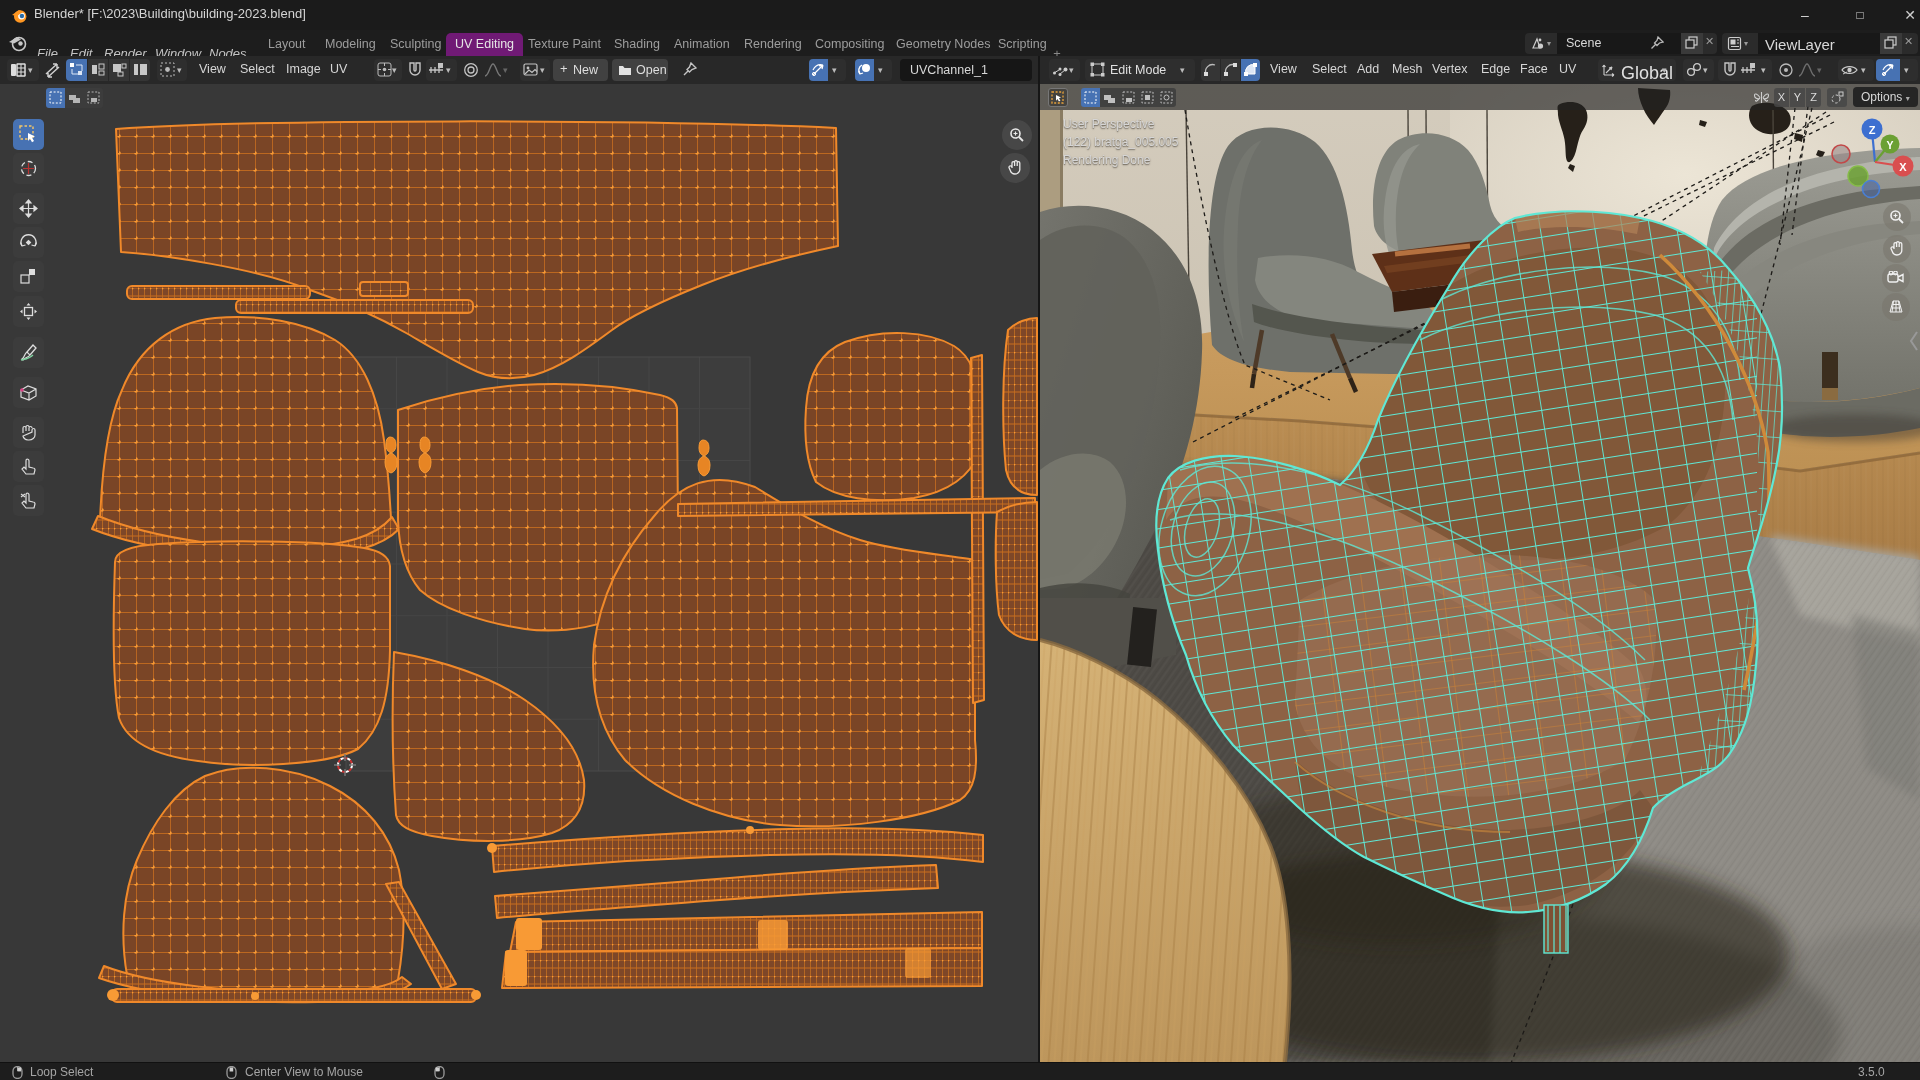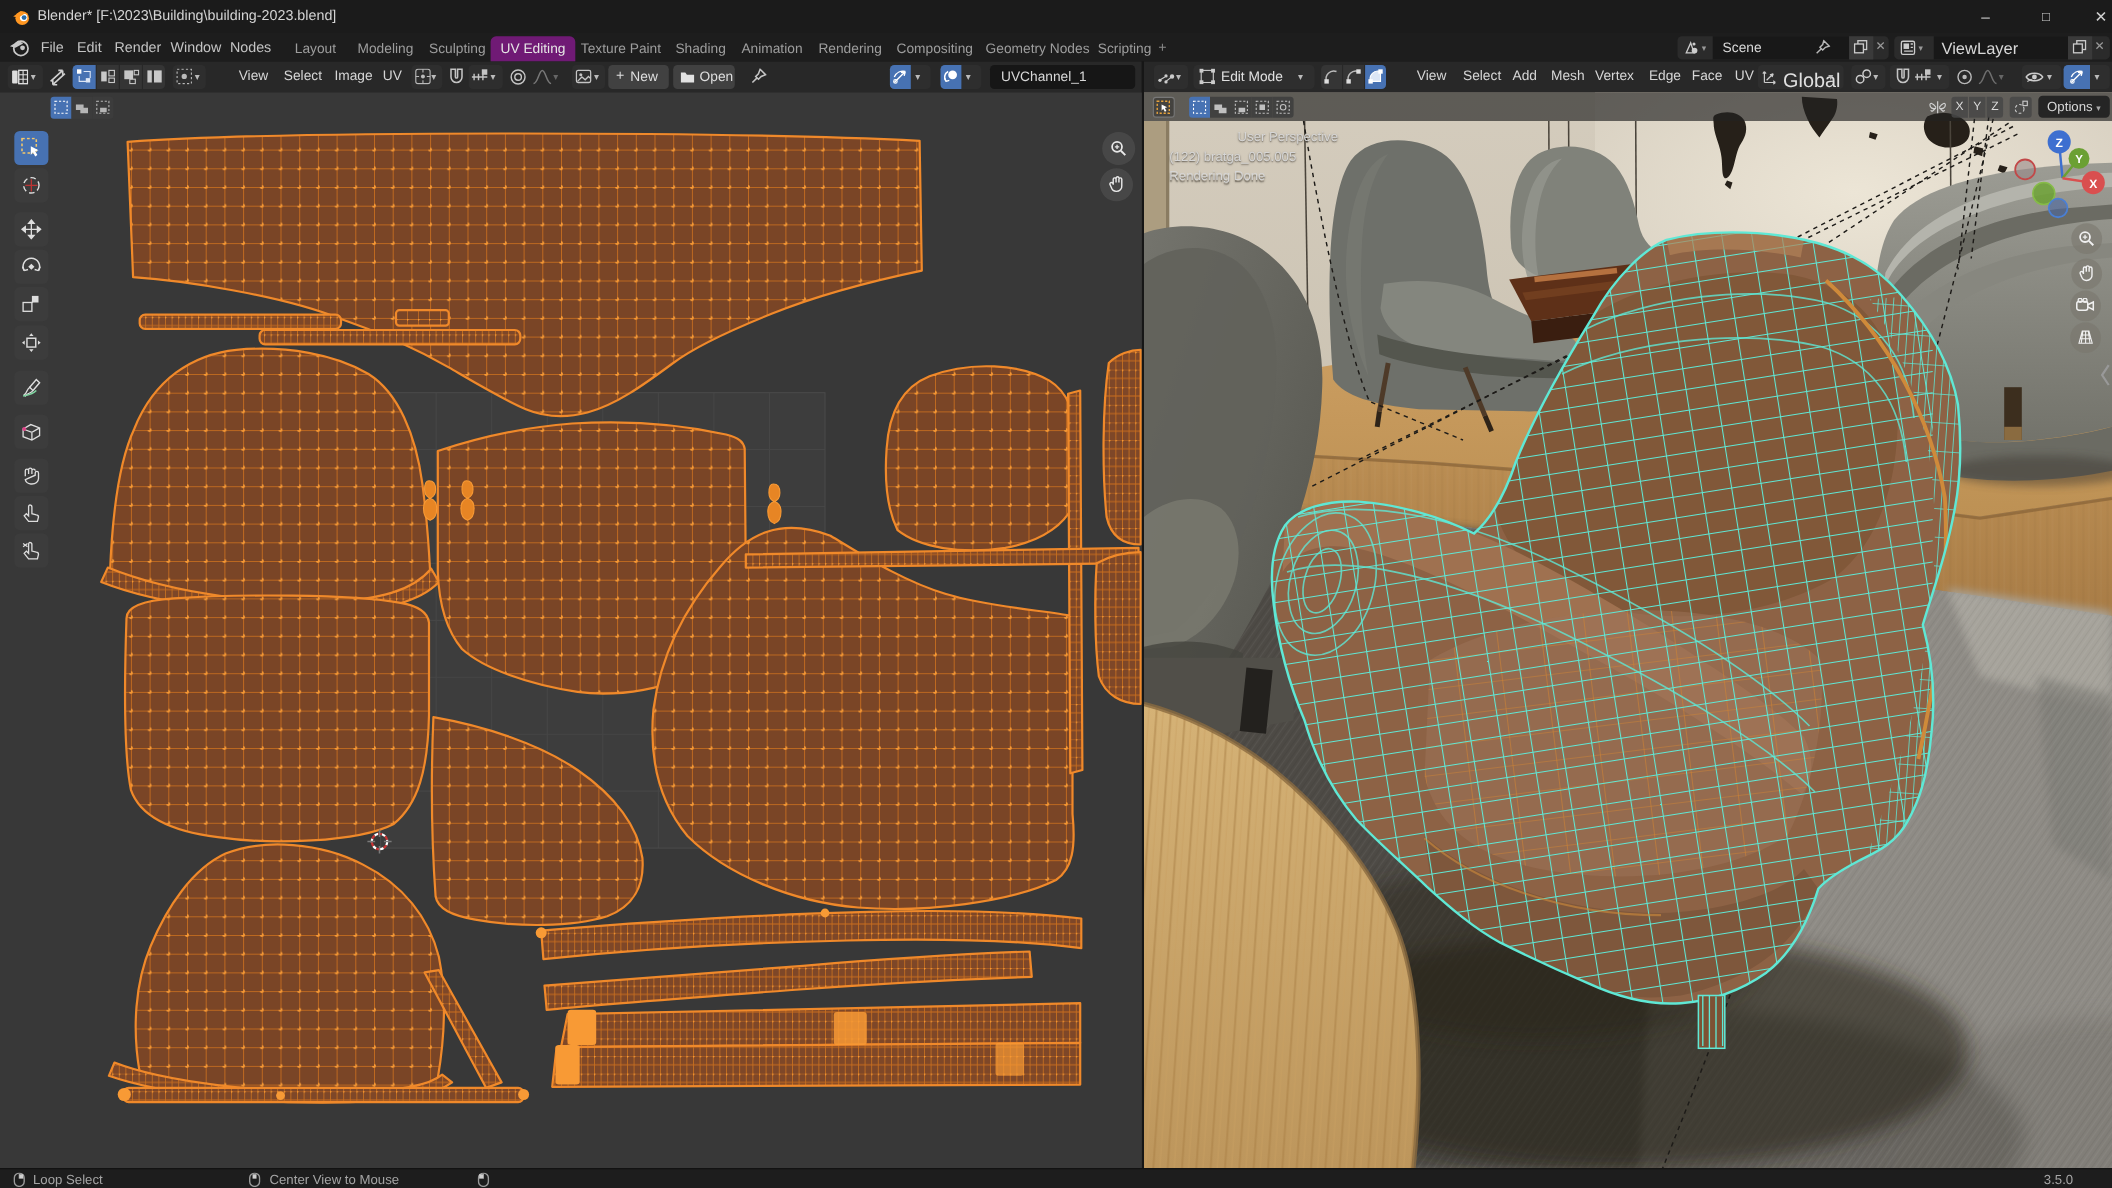--- a/index.html
+++ b/index.html
@@ -1,28 +1,28 @@
 <!DOCTYPE html>
 <html><head><meta charset="utf-8">
 <style>
   html,body{margin:0;padding:0;background:#1c1c1c;width:1920px;height:1080px;overflow:hidden;}
   *{box-sizing:border-box;font-family:"Liberation Sans",sans-serif;}
   .abs{position:absolute;}
   #stage{position:relative;width:1920px;height:1080px;background:#161616;}
   
   #titlebar{left:0;top:0;width:1920px;height:30px;background:#1b1b1b;color:#d4d4d4;font-size:13px;}
   #menubar{left:0;top:30px;width:1920px;height:26px;background:#1d1d1d;color:#ababab;font-size:13px;}
-  .menuitem{position:absolute;top:5px;color:#c3c3c3;}
+  .menuitem{position:absolute;top:16px;color:#c3c3c3;font-style:italic;}
   .tab{position:absolute;top:3px;height:23px;line-height:23px;padding:0 9px;color:#9d9d9d;border-radius:5px 5px 0 0;font-size:12.5px;}
   .tab.active{background:#701a75;color:#e5e5e5;}
   .winbtn{position:absolute;top:0;width:44px;height:30px;color:#cfcfcf;text-align:center;line-height:30px;font-size:14px;}
   
   #uvheader{left:0;top:56px;width:1038px;height:28px;background:#282828;}
   #vpheader{left:1040px;top:56px;width:880px;height:28px;background:#282828;}
-  .hmenu{position:absolute;top:6px;font-size:12.5px;color:#d6d6d6;margin-left:18px;}
+  .hmenu{position:absolute;top:6px;font-size:12.5px;color:#d6d6d6;}
   .hbtn{position:absolute;border-radius:4px;background:#353535;}
   .hbtn.blue{background:#4772b3;}
   .hgroup{position:absolute;border-radius:4px;background:#2e2e2e;}
   
   #uvcanvas{left:0;top:84px;width:1038px;height:978px;background:#383838;}
   #vp{left:1040px;top:84px;width:880px;height:978px;background:#8b857b;}
   #divider{left:1038px;top:56px;width:2px;height:1006px;background:#161616;}
   
   #statusbar{left:0;top:1062px;width:1920px;height:18px;background:#1d1d1d;border-top:1px solid #111;color:#a5a5a5;font-size:12px;padding-left:44px;}
   
@@ -734,21 +734,21 @@
   <div class="abs" style="left:1774px;top:88px;width:15px;height:19px;background:rgba(70,70,70,.85);border-radius:3px 0 0 3px;color:#ddd;font-size:11px;text-align:center;line-height:19px">X</div>
   <div class="abs" style="left:1790px;top:88px;width:15px;height:19px;background:rgba(70,70,70,.85);color:#ddd;font-size:11px;text-align:center;line-height:19px">Y</div>
   <div class="abs" style="left:1806px;top:88px;width:15px;height:19px;background:rgba(70,70,70,.85);border-radius:0 3px 3px 0;color:#ddd;font-size:11px;text-align:center;line-height:19px">Z</div>
   <div class="abs" style="left:1827px;top:88px;width:20px;height:19px;background:rgba(70,70,70,.85);border-radius:3px"></div>
   <svg class="abs" style="left:1830px;top:91px" width="14" height="14" viewBox="0 0 14 14">
       <circle cx="6" cy="8" r="4" fill="none" stroke="#ccc" stroke-dasharray="2.5 2"></circle>
       <rect x="9" y="1" width="4" height="4" fill="none" stroke="#ccc"></rect>
     </svg>
   <div class="abs" style="left:1853px;top:87px;width:65px;height:20px;background:#252525;border-radius:4px;color:#d8d8d8;font-size:12px;text-align:left;line-height:20px;padding-left:8px">Options <span style="font-size:8px;color:#aaa">▾</span></div>
 
-  <div class="vptext" style="left:1125px;top:117px">User Perspective</div>
+  <div class="vptext" style="left:1063px;top:117px">User Perspective</div>
   <div class="vptext" style="left:1063px;top:135px">(122) bratga_005.005</div>
   <div class="vptext" style="left:1063px;top:153px">Rendering Done</div>
 
   <svg class="abs" style="left:1830px;top:112px" width="90" height="92" viewBox="0 0 90 92">
     <g stroke-width="2.2">
       <line x1="45" y1="50" x2="42" y2="19" stroke="#3d6fd0"></line>
       <line x1="45" y1="50" x2="59" y2="33" stroke="#6ba033"></line>
       <line x1="45" y1="50" x2="71" y2="54" stroke="#d94f4f"></line>
     </g>
     <circle cx="42" cy="17" r="10.5" fill="#3d6fd0"></circle>

